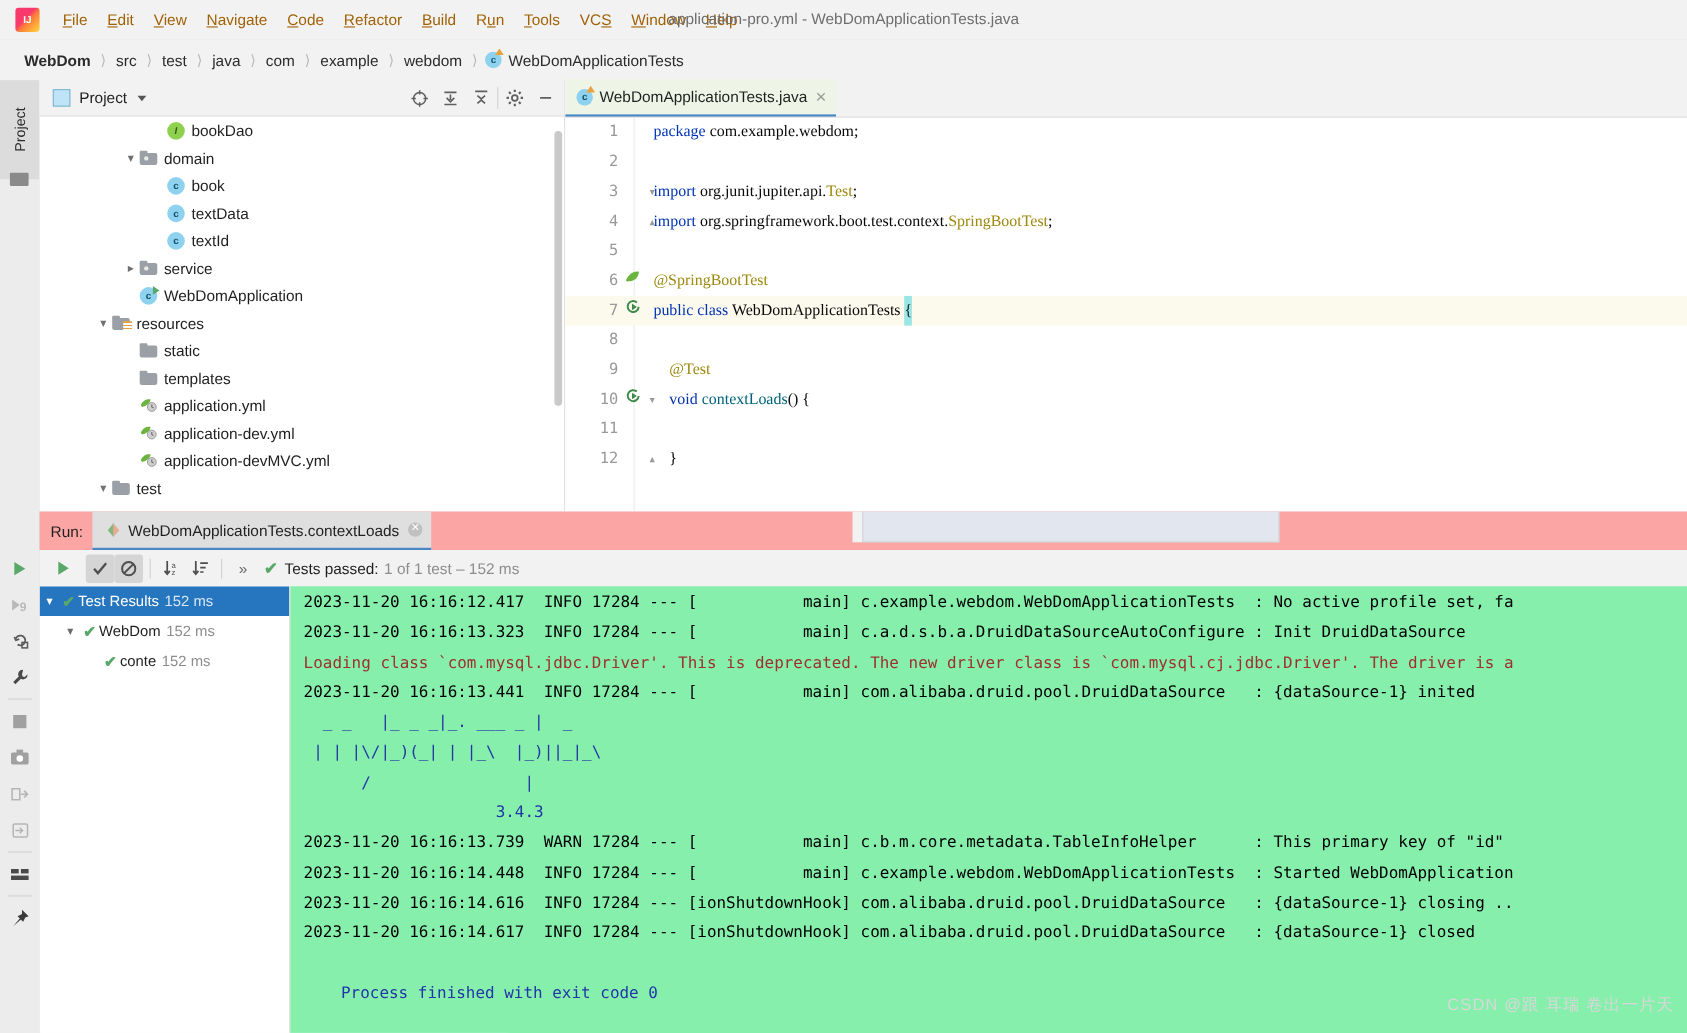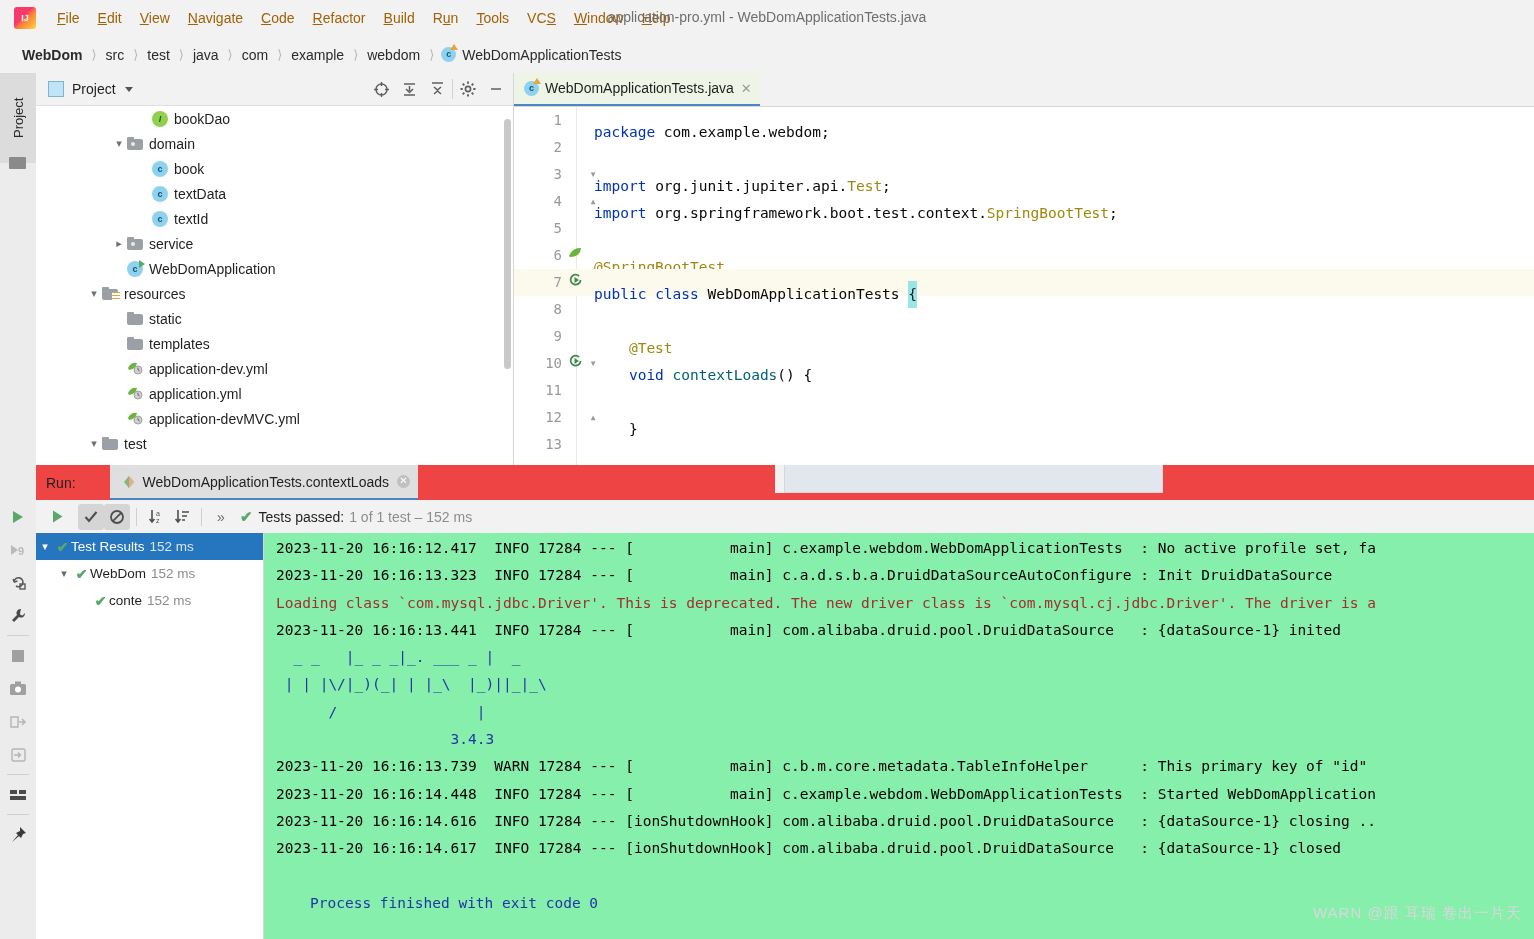--- a/index.html
+++ b/index.html
@@ -432,21 +432,21 @@
   .fold {
     position: absolute;
     left: 72px; top: 0;
     width: 14px;
     text-align: center;
     color: #9a9a9a;
     font-size: 12px;
   }
   .codetext {
     position: absolute;
-    left: 80px; top: 12px;
+    left: 80px; top: 0; font-family: Liberation Serif, serif;
   }
   .gut-sep {
     position: absolute;
     left: 62px; top: 0;
     bottom: 0;
     width: 1px;
     background: #eaeaea;
   }
   .kw { color: #0033b3; }
   .ann { color: #9e880d; }
@@ -461,24 +461,23 @@
   .runpanel {
     position: absolute;
     left: 0; top: 465px;
     width: 1534px; height: 474px;
     background: #f2f2f2;
   }
   .run-tabbar {
     position: absolute;
     left: 36px; top: 0;
     right: 0; height: 35px;
-    background: #ef4444;
-    display: flex;
-    align-items: center;
-    gap: 26px;
+    background: #fca5a5;
+    display: flex;
+    align-items: center;
   }
   .runlabel {
     font-size: 14px;
     color: #1f1f1f;
     margin-left: 10px;
     margin-right: 8px;
   }
   .runtab {
     height: 33px;
     display: flex;
@@ -825,31 +824,31 @@
           <span class="tlabel">templates</span>
         </div>
         <div class="trow">
           <span style="display:inline-block;width:75px;flex:none"></span>
           <span class="arrow"></span>
           <span class="yml-ico"><svg width="17" height="15" viewBox="0 0 17 15">
               <path d="M1 7 q3 -6 9 -5 q-1 6 -8 7 z" fill="#6db33f"></path>
               <circle cx="11" cy="9" r="4" fill="#cfcfcf" stroke="#9a9a9a" stroke-width="0.9"></circle>
               <path d="M11 6.7 v2.3 l1.6 1" stroke="#6a6a6a" stroke-width="1" fill="none"></path>
             </svg></span>
-          <span class="tlabel">application-dev.yml</span>
+          <span class="tlabel">application.yml</span>
         </div>
         <div class="trow">
           <span style="display:inline-block;width:75px;flex:none"></span>
           <span class="arrow"></span>
           <span class="yml-ico"><svg width="17" height="15" viewBox="0 0 17 15">
               <path d="M1 7 q3 -6 9 -5 q-1 6 -8 7 z" fill="#6db33f"></path>
               <circle cx="11" cy="9" r="4" fill="#cfcfcf" stroke="#9a9a9a" stroke-width="0.9"></circle>
               <path d="M11 6.7 v2.3 l1.6 1" stroke="#6a6a6a" stroke-width="1" fill="none"></path>
             </svg></span>
-          <span class="tlabel">application.yml</span>
+          <span class="tlabel">application-dev.yml</span>
         </div>
         <div class="trow">
           <span style="display:inline-block;width:75px;flex:none"></span>
           <span class="arrow"></span>
           <span class="yml-ico"><svg width="17" height="15" viewBox="0 0 17 15">
               <path d="M1 7 q3 -6 9 -5 q-1 6 -8 7 z" fill="#6db33f"></path>
               <circle cx="11" cy="9" r="4" fill="#cfcfcf" stroke="#9a9a9a" stroke-width="0.9"></circle>
               <path d="M11 6.7 v2.3 l1.6 1" stroke="#6a6a6a" stroke-width="1" fill="none"></path>
             </svg></span>
           <span class="tlabel">application-devMVC.yml</span>
@@ -888,21 +887,20 @@
                 <path d="M6.5 4 L11 7 L6.5 10 Z" fill="#3e8a48"></path>
               </svg></span><span class="fold"></span><span class="codetext"><span class="kw">public</span> <span class="kw">class</span> <span class="cls">WebDomApplicationTests</span> <span class="caret-c">{</span></span></div>
           <div class="codeline"><span class="gutter-num">8</span><span class="gutter-ico"></span><span class="fold"></span><span class="codetext"></span></div>
           <div class="codeline"><span class="gutter-num">9</span><span class="gutter-ico"></span><span class="fold"></span><span class="codetext">    <span class="ann">@Test</span></span></div>
           <div class="codeline"><span class="gutter-num">10</span><span class="gutter-ico"><svg width="14" height="14" viewBox="0 0 14 14">
                 <path d="M11 3 a5 5 0 1 0 1.6 4" stroke="#3e8a48" stroke-width="1.8" fill="none"></path>
                 <path d="M6.5 4 L11 7 L6.5 10 Z" fill="#3e8a48"></path>
               </svg></span><span class="fold"><span>▾</span></span><span class="codetext">    <span class="kw">void</span> <span class="cls" style="color:#00627a">contextLoads</span><span class="pln">() {</span></span></div>
           <div class="codeline"><span class="gutter-num">11</span><span class="gutter-ico"></span><span class="fold"></span><span class="codetext"></span></div>
           <div class="codeline"><span class="gutter-num">12</span><span class="gutter-ico"></span><span class="fold"><span>▴</span></span><span class="codetext">    <span class="pln">}</span></span></div>
-          <div class="codeline"><span class="gutter-num">13</span><span class="gutter-ico"></span><span class="fold"></span><span class="codetext"></span></div>
         </div>
     </div>
   </div>
 
   <div class="runpanel">
 
     <div class="run-sidebar">
       <div class="run-side-ico" style="margin-top:35px">
         <svg width="16" height="16" viewBox="0 0 16 16">
             <path d="M3 2 L13 8 L3 14 Z" fill="#59a869"></path>
@@ -1046,14 +1044,14 @@
           <span class="tt-dur">152 ms</span>
         </div>
       </div>
 
     <div class="console" id="console-out"><div class="cl">2023-11-20 16:16:12.417  INFO 17284 --- [           main] c.example.webdom.WebDomApplicationTests  : No active profile set, fa</div><div class="cl">2023-11-20 16:16:13.323  INFO 17284 --- [           main] c.a.d.s.b.a.DruidDataSourceAutoConfigure : Init DruidDataSource</div><div class="cl err">Loading class `com.mysql.jdbc.Driver'. This is deprecated. The new driver class is `com.mysql.cj.jdbc.Driver'. The driver is a</div><div class="cl">2023-11-20 16:16:13.441  INFO 17284 --- [           main] com.alibaba.druid.pool.DruidDataSource   : {dataSource-1} inited</div><div class="cl banner">  _ _   |_ _ _|_. ___ _ |  _</div><div class="cl banner"> | | |\/|_)(_| | |_\  |_)||_|_\</div><div class="cl banner">      /                |</div><div class="cl banner">                    3.4.3</div><div class="cl">2023-11-20 16:16:13.739  WARN 17284 --- [           main] c.b.m.core.metadata.TableInfoHelper      : This primary key of "id"</div><div class="cl">2023-11-20 16:16:14.448  INFO 17284 --- [           main] c.example.webdom.WebDomApplicationTests  : Started WebDomApplication</div><div class="cl">2023-11-20 16:16:14.616  INFO 17284 --- [ionShutdownHook] com.alibaba.druid.pool.DruidDataSource   : {dataSource-1} closing ..</div><div class="cl">2023-11-20 16:16:14.617  INFO 17284 --- [ionShutdownHook] com.alibaba.druid.pool.DruidDataSource   : {dataSource-1} closed</div><div class="cl"></div><div class="cl fin">Process finished with exit code 0</div></div>
   </div>
 
   <div class="split-l"></div>
   <div class="split-h"></div>
 
-  <div class="watermark">WARN @跟 耳瑞 卷出一片天</div>
+  <div class="watermark">CSDN @跟 耳瑞 卷出一片天</div>
 </div>
 
 </body></html>

